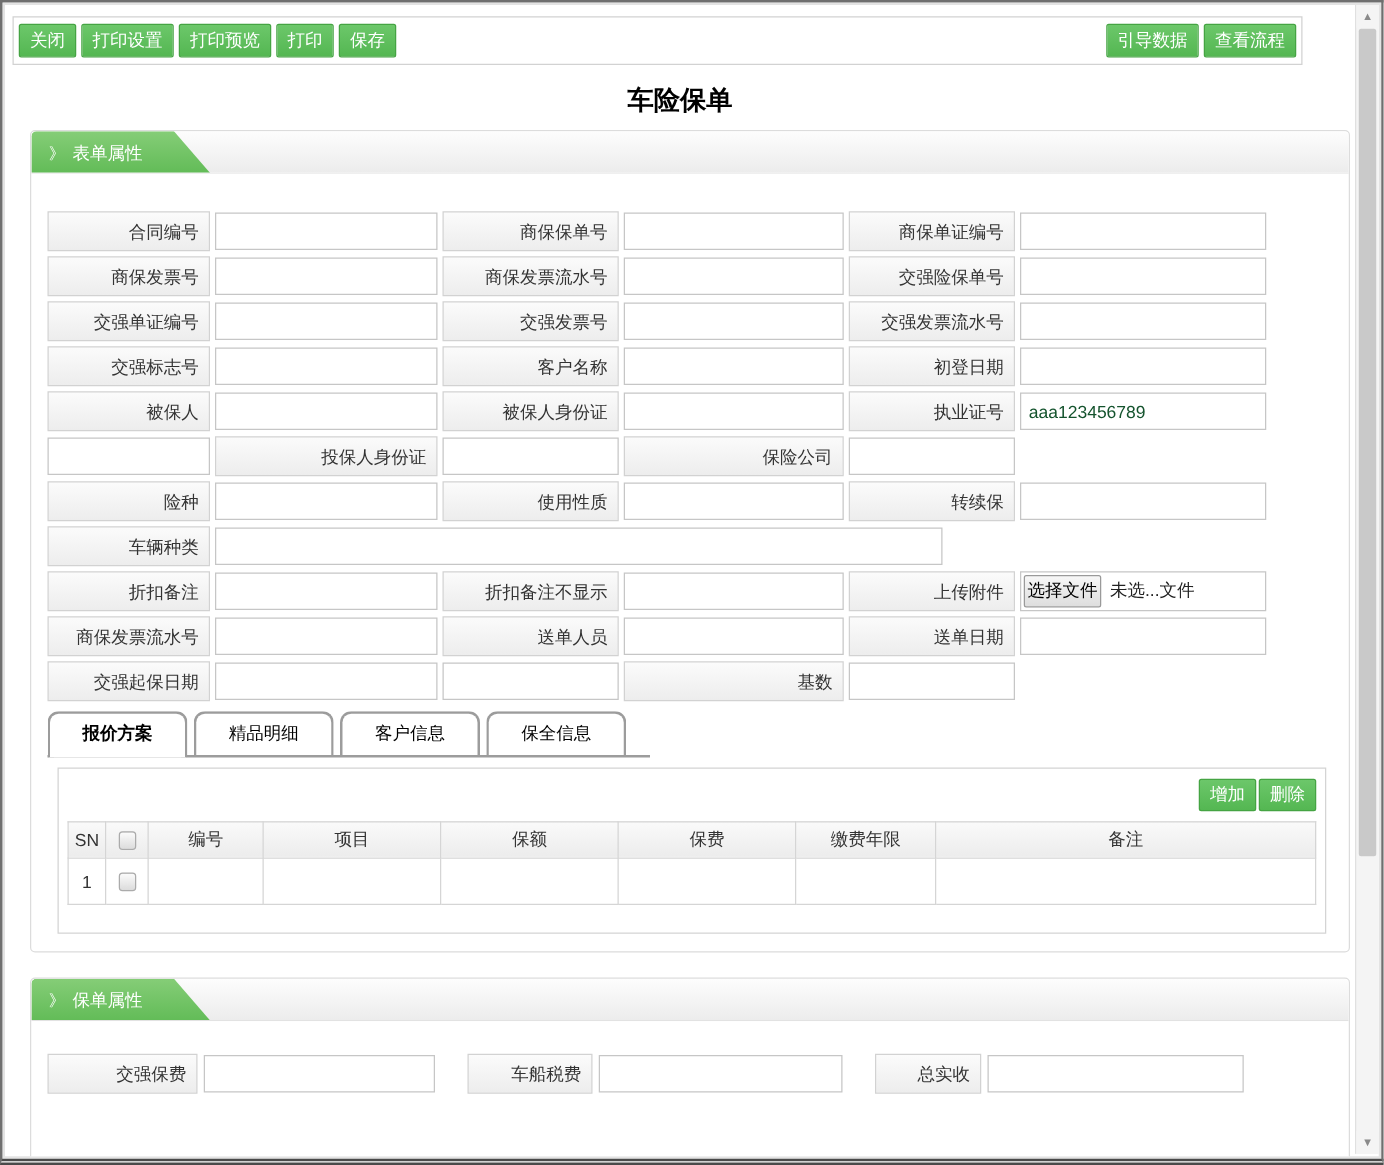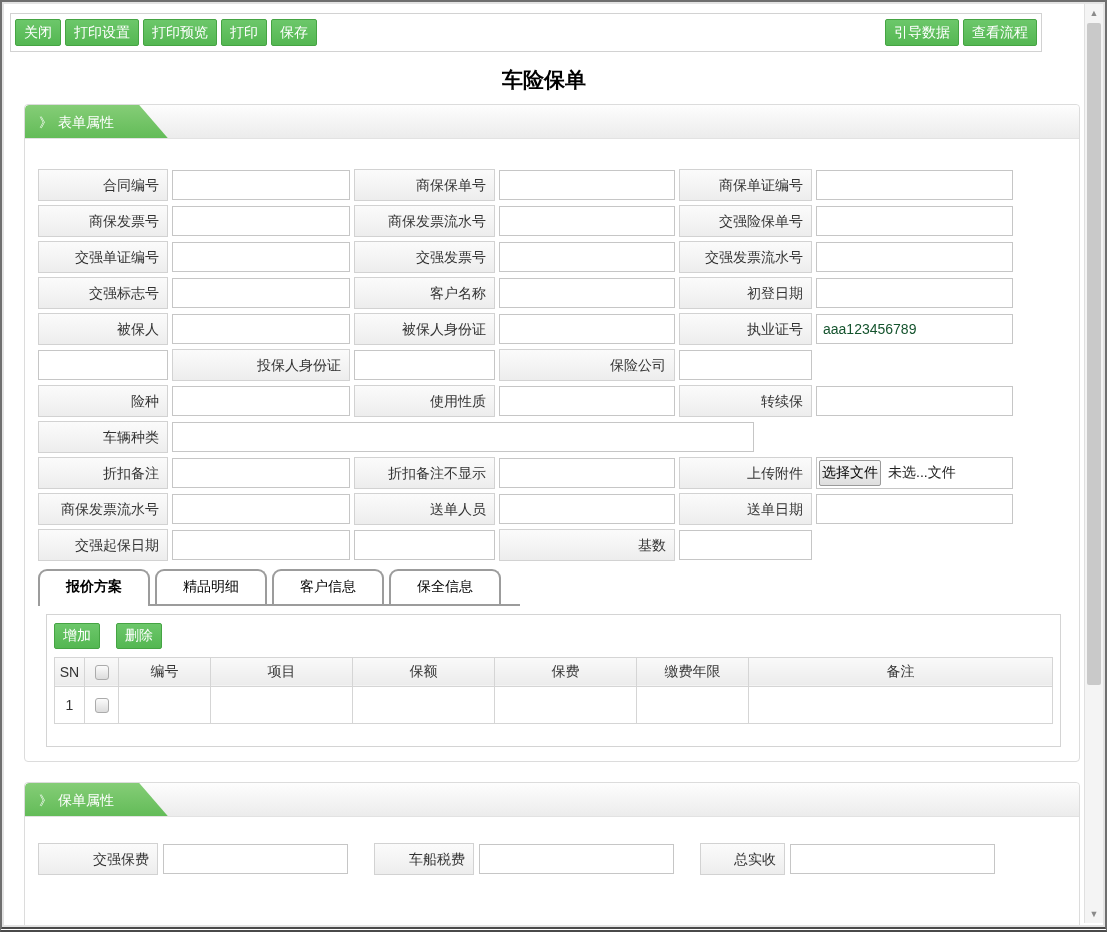--- a/index.html
+++ b/index.html
@@ -162,21 +162,21 @@
     z-index: 2;
   }
 
   
   .tab-content {
     margin: 8px 18px 14px 21px;
     border: 1px solid #d4d4d4;
     padding: 8px 7px 22px 7px;
     background: #fff;
   }
-  .table-actions { display: flex; gap: 16px; }
+  .table-actions { display: flex; justify-content: flex-end; gap: 2px; }
   .sbtn {
     background: linear-gradient(180deg, #6cc76a 0%, #54b752 100%);
     border: 1px solid #45a443;
     color: #fff;
     font-size: 14px;
     font-family: inherit;
     padding: 3px 8px;
     border-radius: 2px;
     cursor: pointer;
   }

